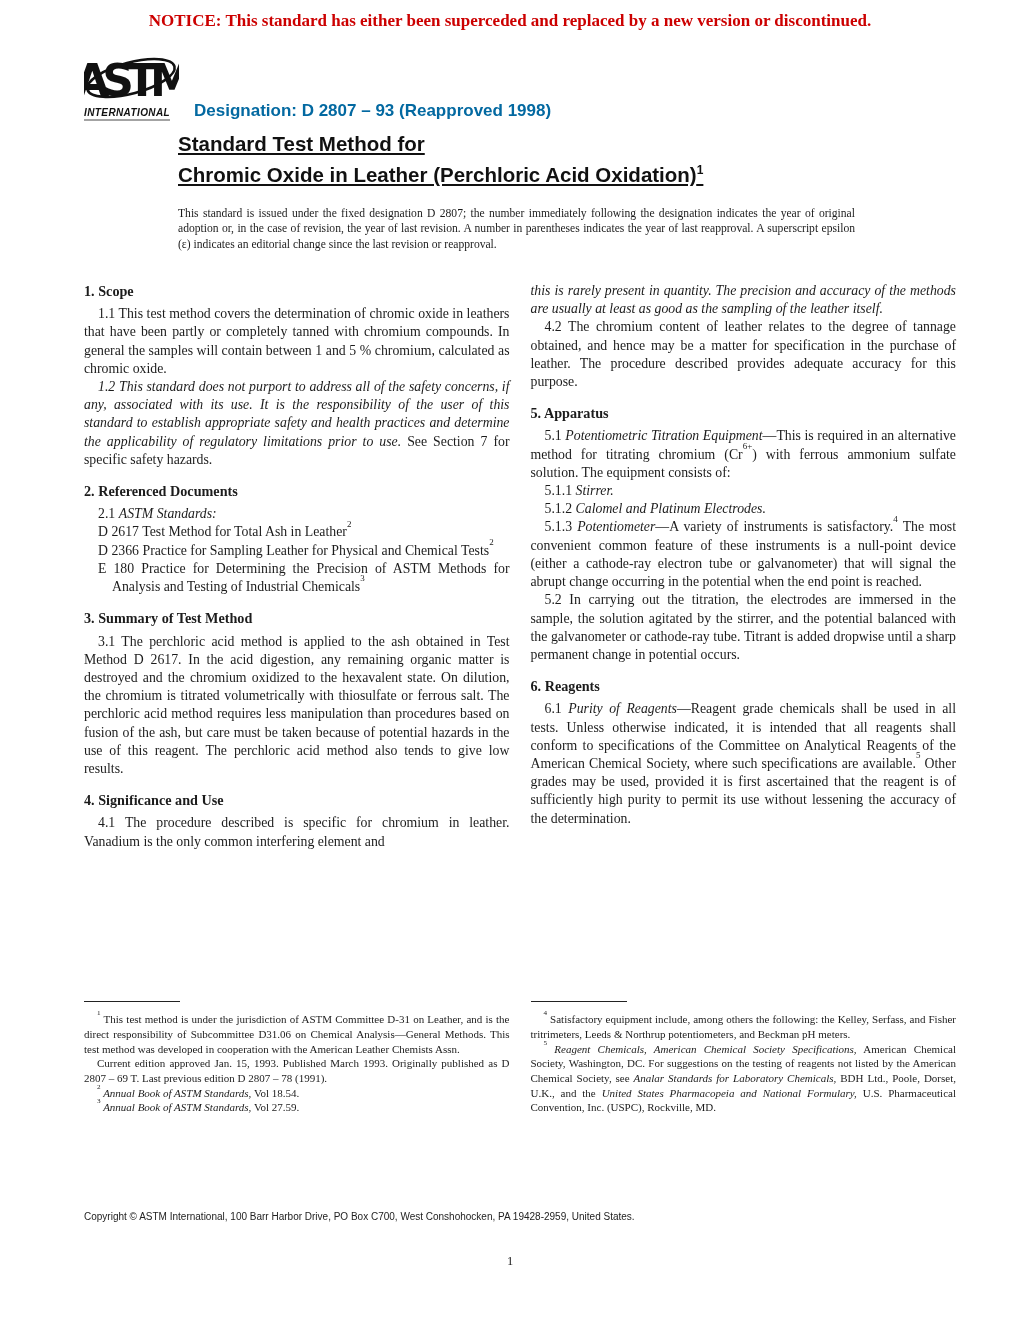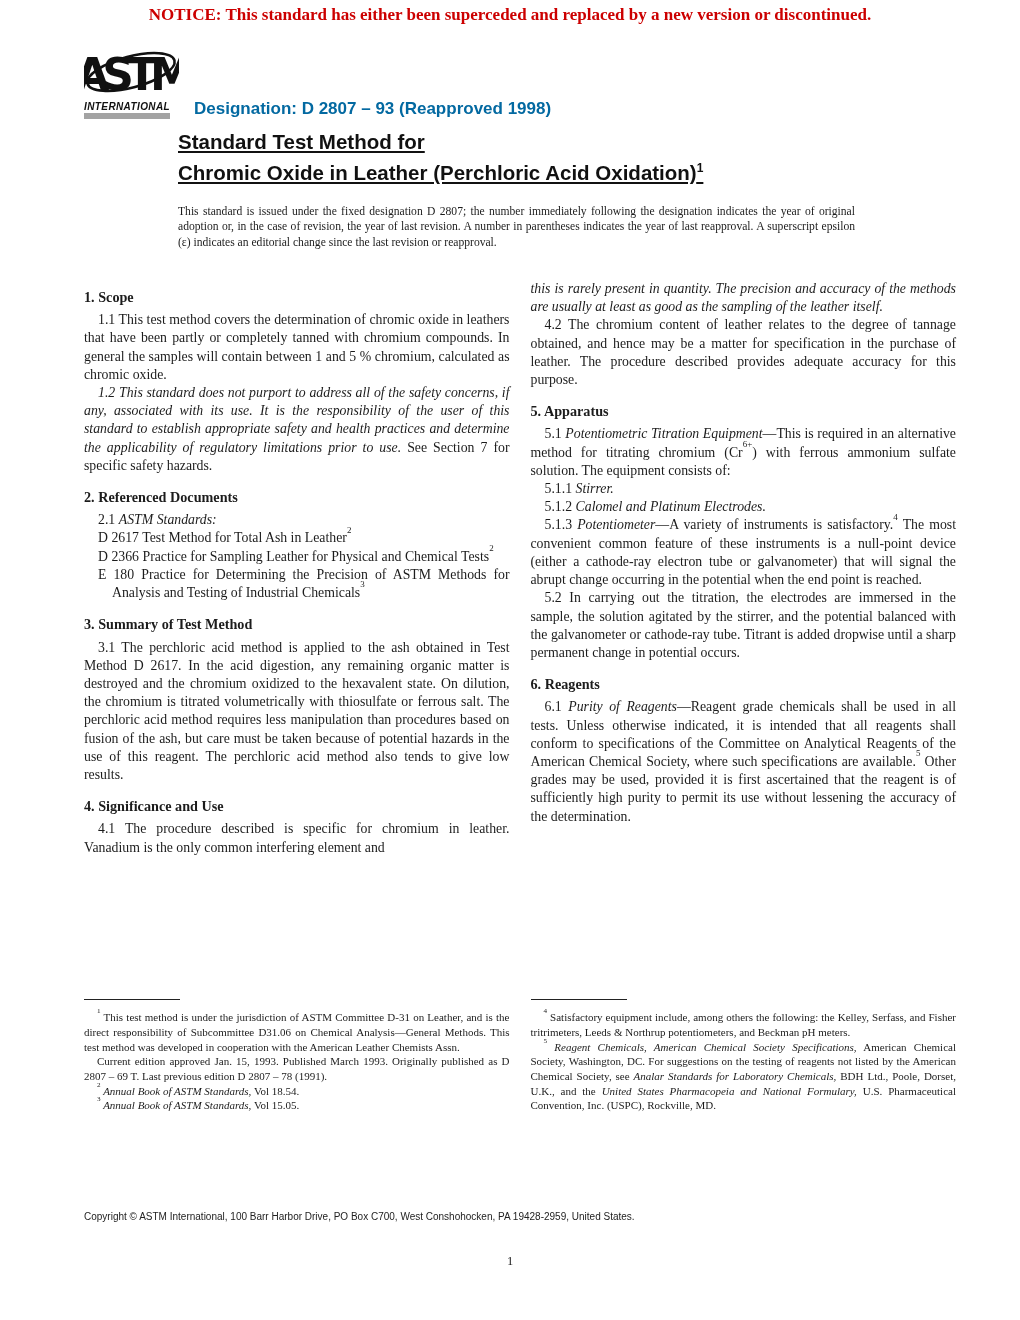--- a/index.html
+++ b/index.html
@@ -3,32 +3,32 @@
 <meta charset="utf-8">
 <style>
   html,body { margin:0; padding:0; background:#e8e8e8; }
   .page {
     position:relative; width:1020px; height:1320px; margin:0 auto;
     background:#ffffff; overflow:hidden;
     font-family:"Liberation Serif", serif; color:#1c1c1c;
   }
   
   .notice {
-    padding-top:3px; text-align:center;
+    padding-top:9px; text-align:center;
     font-family:"Liberation Serif", serif; font-weight:700;
     font-size:17px; line-height:23px; color:#cc0000;
   }
   
   .header { display:flex; align-items:flex-end; margin:14px 0 0 84px; }
   .logo { width:98px; }
   .logo svg { display:block; }
   .logo-sub {
     font-family:"Liberation Sans", sans-serif; font-style:italic; font-weight:700;
     font-size:10px; letter-spacing:0.4px; color:#111;
-    border-bottom:6px solid #a3a3a3; padding-bottom:1px; width:fit-content; margin-top:-3px;
+    border-bottom:2px solid #a3a3a3; padding-bottom:1px; width:fit-content; margin-top:-3px;
   }
   .designation {
     margin:16px 0 0 12px;
     font-family:"Liberation Sans", sans-serif; font-weight:700; font-size:17px; color:#0369a1;
   }
   
   .title {
     margin:10px 66px 0 178px;
     font-family:"Liberation Sans", sans-serif; font-weight:700;
     font-size:20.5px; line-height:26px; color:#111;text-decoration:underline;
@@ -39,21 +39,21 @@
     margin:18px 165px 0 178px;
     font-size:11.6px; line-height:15.4px; text-align:justify; color:#1c1c1c;
   }
   
   .columns { display:flex; gap:21px; margin:30px 64px 0 84px; }
   .col {
     width:429px; display:flex; flex-direction:column; height:833px;
     font-size:13.8px; line-height:18.2px; text-align:justify;
   }
   .sec-heading { font-weight:700; font-size:14.2px; margin:13px 0 5px 0; text-align:left; }
-  .sec-heading.first { margin-top:8px; }
+  .sec-heading.first { margin-top:0; }
   .p { margin:0; text-indent:14px; }
   .ref { margin:0; padding-left:28px; text-indent:-14px; }
   .it { font-style:italic; }
   sup.s { font-size:0.65em; line-height:0; position:relative; top:-0.45em; }
   
   .fnblock { margin-top:auto; font-size:11px; line-height:14.7px; }
   .fnrule { width:96px; border-top:1.4px solid #222; margin:0 0 10px 0; }
   .fn { margin:0; text-indent:13px; }
   
   .copyright {
@@ -109,21 +109,21 @@
       <p class="p">3.1 The perchloric acid method is applied to the ash obtained in Test Method D 2617. In the acid digestion, any remaining organic matter is destroyed and the chromium oxidized to the hexavalent state. On dilution, the chromium is titrated volumetrically with thiosulfate or ferrous salt. The perchloric acid method requires less manipulation than procedures based on fusion of the ash, but care must be taken because of potential hazards in the use of this reagent. The perchloric acid method also tends to give low results.</p>
 
       <p class="sec-heading">4. Significance and Use</p>
       <p class="p">4.1 The procedure described is specific for chromium in leather. Vanadium is the only common interfering element and</p>
 
       <div class="fnblock">
         <div class="fnrule"></div>
         <p class="fn"><sup class="s">1</sup><span> This test method is under the jurisdiction of ASTM Committee D-31 on Leather, and is the direct responsibility of Subcommittee D31.06 on Chemical Analysis—General Methods. This test method was developed in cooperation with the American Leather Chemists Assn.</span></p>
         <p class="fn">Current edition approved Jan. 15, 1993. Published March 1993. Originally published as D 2807 – 69 T. Last previous edition D 2807 – 78 (1991).</p>
         <p class="fn"><sup class="s">2</sup><span class="it"> Annual Book of ASTM Standards,</span><span> Vol 18.54.</span></p>
-        <p class="fn"><sup class="s">3</sup><span class="it"> Annual Book of ASTM Standards,</span><span> Vol 15.05.</span></p>
+        <p class="fn"><sup class="s">3</sup><span class="it"> Annual Book of ASTM Standards,</span><span> Vol 27.59.</span></p>
       </div>
     </div>
 
     <div class="col">
       <p class="p" style="text-indent:0;font-style:italic;">this is rarely present in quantity. The precision and accuracy of the methods are usually at least as good as the sampling of the leather itself.</p>
       <p class="p">4.2 The chromium content of leather relates to the degree of tannage obtained, and hence may be a matter for specification in the purchase of leather. The procedure described provides adequate accuracy for this purpose.</p>
 
       <p class="sec-heading">5. Apparatus</p>
       <p class="p"><span>5.1 </span><span class="it">Potentiometric Titration Equipment</span><span>—This is required in an alternative method for titrating chromium (Cr</span><sup class="s">6+</sup><span>) with ferrous ammonium sulfate solution. The equipment consists of:</span></p>
       <p class="p"><span>5.1.1 </span><span class="it">Stirrer.</span></p>

